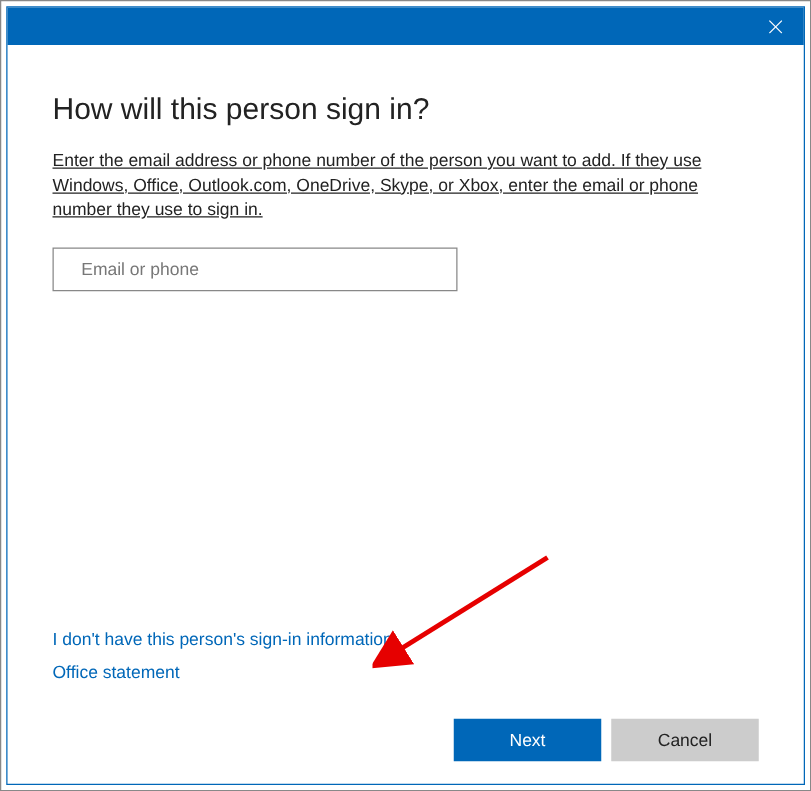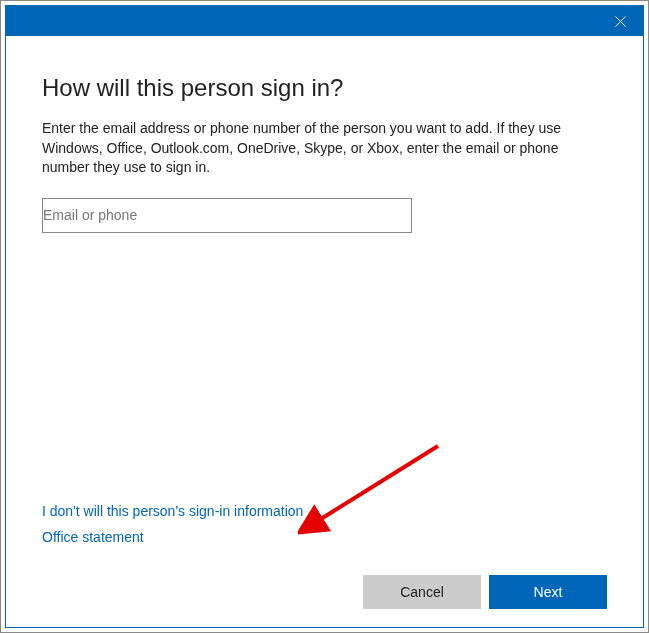--- a/index.html
+++ b/index.html
@@ -66,26 +66,27 @@
       font-size: 24px;
       font-weight: 400;
       color: #222;
       margin-bottom: 17px;
     }
     .description {
       font-size: 14px;
       color: #222;
       line-height: 1.4;
       margin-bottom: 20px;
+      text-decoration: underline;
     }
     .input-field {
-      width: 370px;
+      width: 324px;
       height: 35px;
       border: 1px solid #888;
-      padding: 0 0;
+      padding: 0 22px;
       font-size: 14px;
       color: #c2410c;
       outline: none;
     }
     .input-field::placeholder {
       color: #777;
     }
     .spacer {
       flex: 1;
     }
@@ -137,25 +138,25 @@
           <line x1="0.5" y1="0.5" x2="10.5" y2="10.5" stroke="white" stroke-width="1"></line>
           <line x1="10.5" y1="0.5" x2="0.5" y2="10.5" stroke="white" stroke-width="1"></line>
         </svg>
       </div>
     </div>
     <div class="content">
       <h1 class="heading">How will this person sign in?</h1>
       <p class="description">Enter the email address or phone number of the person you want to add. If they use Windows, Office, Outlook.com, OneDrive, Skype, or Xbox, enter the email or phone number they use to sign in.</p>
       <input type="text" class="input-field" placeholder="Email or phone" style="">
       <div class="spacer"></div>
-      <a class="link">I don't will this person's sign-in information</a>
+      <a class="link">I don't have this person's sign-in information</a>
       <a class="link">Office statement</a>
       <div class="buttons">
+        <button class="btn btn-primary">Next</button>
         <button class="btn btn-secondary">Cancel</button>
-        <button class="btn btn-primary">Next</button>
       </div>
       <svg class="arrow-annotation" width="160" height="110">
         <defs>
           <marker id="arrowhead" markerWidth="8" markerHeight="8" refX="2" refY="4" orient="auto">
             <polygon points="0 0, 8 4, 0 8" fill="#e60000"></polygon>
           </marker>
         </defs>
         <line x1="140" y1="10" x2="18" y2="86" stroke="#e60000" stroke-width="4" marker-end="url(#arrowhead)"></line>
       </svg>
     </div>

